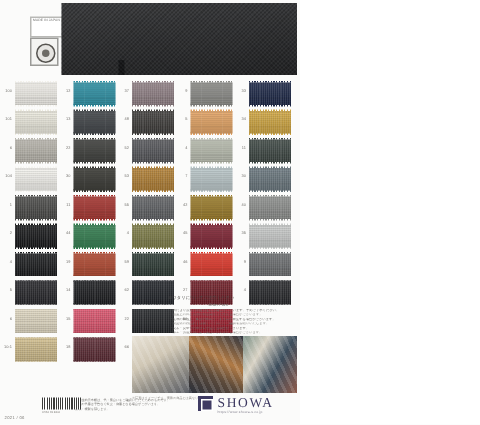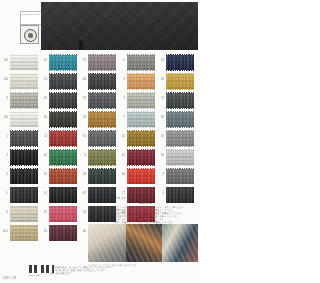--- a/index.html
+++ b/index.html
@@ -500,14 +500,19 @@
     <div class="legal" id="legal">
         <div>・この生地見本帳は、色・風合いをご確認いただくためのものです。</div>
         <div>・掲載の色番は予告なく変更・廃番となる場合がございます。</div>
         <div>・転載・複製を禁じます。</div>
       </div>
 
     <div class="barcode"></div>
     <div class="barcode-tx">4 562 01 8832</div>
     <div class="pagenum">2021 / 06</div>
 
+    <div class="brand">
+      <div class="brand-mk"></div>
+      <div class="brand-name">SHOWA</div>
+      <div class="brand-url">https://www.showa-s.co.jp</div>
+    </div>
   </div>
 </div>
 
 </body></html>

